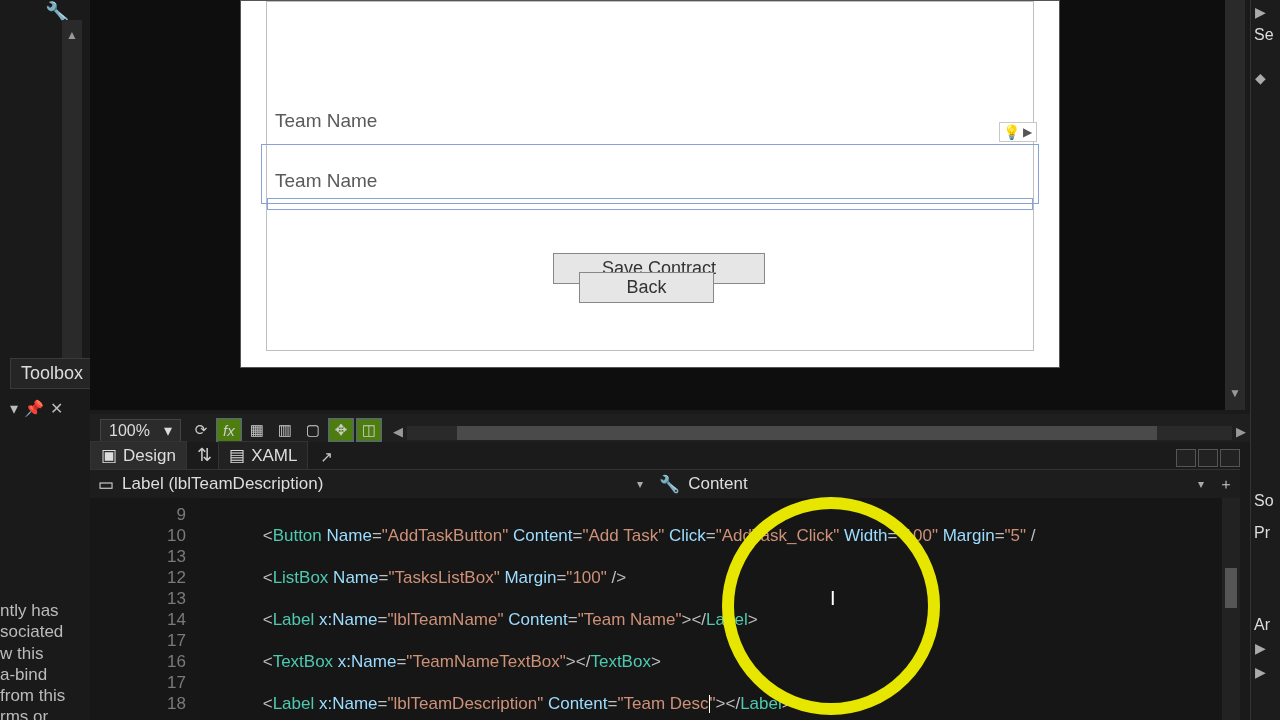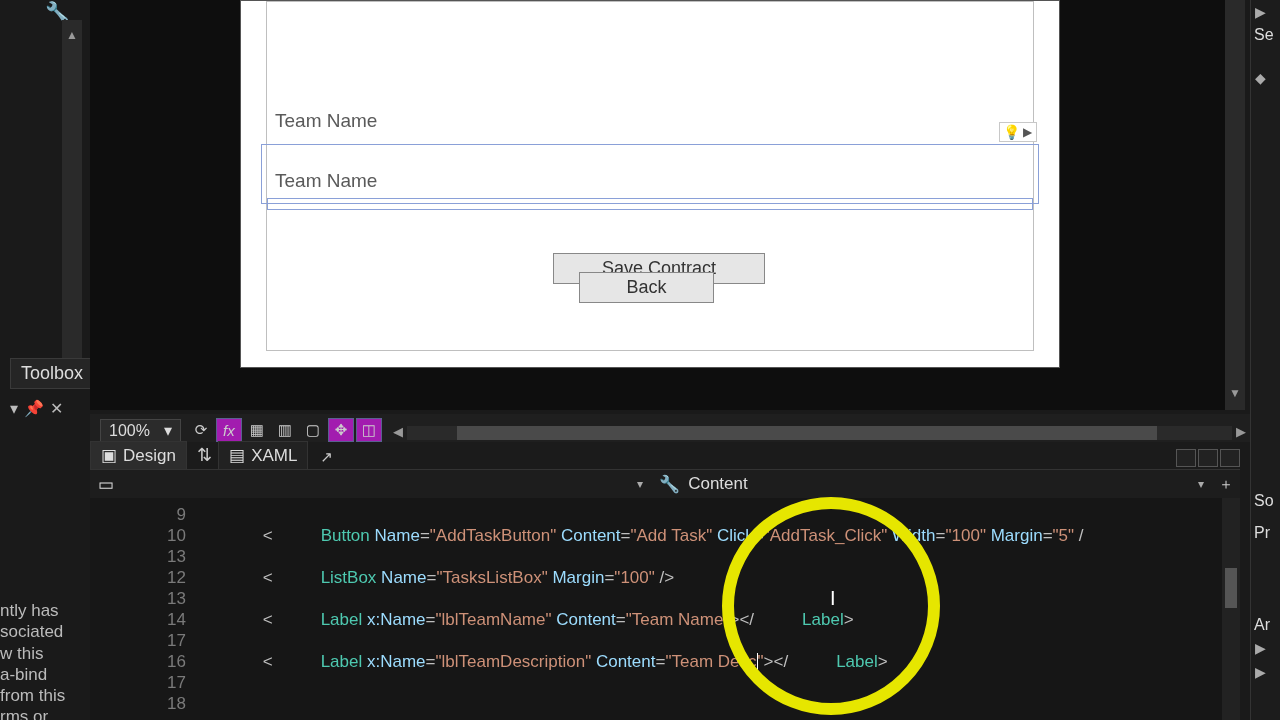--- a/index.html
+++ b/index.html
@@ -40,21 +40,21 @@
 .hint .arr  { color: #555; font-size: 12px; }
 
 
 .des-rsb { position: absolute; right: 35px; top: 0; width: 20px; height: 410px; background: #2a2a2a; }
 .des-rsb .dn { position: absolute; bottom: 10px; left: 4px; color: #999; font-size: 12px; }
 
 
 .dt { position: absolute; left: 90px; top: 414px; right: 24px; height: 28px; background: #1f1f1f; display: flex; align-items: flex-end; }
 .zoom { background: #2b2b2b; border: 1px solid #444; color: #ddd; font-size: 16px; padding: 1px 8px; margin: 0 6px 0 10px; display: flex; align-items: center; gap: 14px; }
 .tbtn { width: 26px; height: 24px; border: 1px solid transparent; display: flex; align-items: center; justify-content: center; color: #ccc; font-size: 15px; margin: 0 1px; }
-.tbtn.active { background: #a21caf; border-color: #5a6090; }
+.tbtn.active { background: #4d7c0f; border-color: #5a6090; }
 .hscroll { flex: 1; display: flex; align-items: center; margin: 0 6px; }
 .hs-btn { width: 18px; height: 18px; color: #999; text-align: center; font-size: 13px; }
 .hs-track { flex: 1; height: 14px; background: #2a2a2a; position: relative; }
 .hs-thumb { position: absolute; left: 50px; top: 0; width: 700px; height: 14px; background: #4a4a4a; }
 
 
 .tabs { position: absolute; left: 90px; top: 442px; right: 40px; height: 28px; background: #1b1b1b; display: flex; align-items: flex-end; border-bottom: 1px solid #333; }
 .tab { display: flex; align-items: center; gap: 6px; padding: 3px 10px; font-size: 17px; color: #ddd; border: 1px solid #333; border-bottom: none; margin-right: 4px; background: #222; }
 .tab.active { background: #2d2d2d; }
 .swap { color: #ccc; font-size: 18px; margin: 0 6px 3px 6px; }
@@ -66,21 +66,21 @@
 .ep { position: absolute; left: 90px; top: 470px; right: 40px; height: 28px; background: #1d1d1d; display: flex; align-items: center; }
 .ep .half { flex: 1; display: flex; align-items: center; gap: 8px; padding: 0 8px; color: #ddd; font-size: 17px; }
 .ep .dd { color: #aaa; font-size: 12px; margin-left: auto; }
 
 
 .code { position: absolute; left: 90px; top: 498px; right: 40px; bottom: 0; background: #161616; display: flex; }
 .ln { width: 110px; background: #171717; text-align: right; padding: 6px 14px 0 0; color: #7a7a7a; font-size: 17px; line-height: 21px; font-family: Consolas, monospace; }
 .cwrap { flex: 1; padding: 6px 0 0 6px; font-family: Consolas, monospace; font-size: 17px; line-height: 21px; white-space: pre; overflow: hidden; position: relative; }
 .cwrap .row { height: 21px; }
 .c-pn { color: #bfbfbf; }  
-.c-el { color: #4ec9b0; margin-left: 48px; }
+.c-el { color: #4ec9b0; }
 .c-at { color: #9cdcfe; }
 .c-eq { color: #bfbfbf; }
 .c-st { color: #ce9178; }
 .caret { display: inline-block; width: 1px; height: 18px; background: #fff; vertical-align: text-bottom; }
 .cursor-cell { position: absolute; left: 630px; top: 90px; color: #fff; font-size: 20px; }
 
 
 .code-sb { width: 18px; background: #222; position: relative; }
 .code-sb .th { position: absolute; left: 3px; top: 70px; width: 12px; height: 40px; background: #555; }
 
@@ -175,20 +175,21 @@
   <div class="vbtns">
     <div class="vbtn"></div>
     <div class="vbtn"></div>
     <div class="vbtn"></div>
   </div>
 </div>
 
 <div class="ep">
   <div class="half">
     <span>▭</span>
+    <span>Label (lblTeamDescription)</span>
     <span class="dd">▾</span>
   </div>
   <div class="half">
     <span>🔧</span>
     <span>Content</span>
     <span class="dd">▾</span>
   </div>
   <div class="tbtn">＋</div>
 </div>
 
@@ -202,20 +203,21 @@
       <div>14</div>
       <div>17</div>
       <div>16</div>
       <div>17</div>
       <div>18</div>
   </div>
   <div class="cwrap">
 <div class="row">            <span class="c-pn">&lt;</span><span class="c-el">Button</span> <span class="c-at">Name</span><span class="c-eq">=</span><span class="c-st">"<span>AddTaskButton</span>"</span> <span class="c-at">Content</span><span class="c-eq">=</span><span class="c-st">"<span>Add Task</span>"</span> <span class="c-at">Click</span><span class="c-eq">=</span><span class="c-st">"<span>AddTask_Click</span>"</span> <span class="c-at">Width</span><span class="c-eq">=</span><span class="c-st">"<span>100</span>"</span> <span class="c-at">Margin</span><span class="c-eq">=</span><span class="c-st">"<span>5</span>"</span> <span class="c-pn">/</span></div>
 <div class="row">            <span class="c-pn">&lt;</span><span class="c-el">ListBox</span> <span class="c-at">Name</span><span class="c-eq">=</span><span class="c-st">"<span>TasksListBox</span>"</span> <span class="c-at">Margin</span><span class="c-eq">=</span><span class="c-st">"<span>100</span>"</span> <span class="c-pn">/&gt;</span></div>
 <div class="row">            <span class="c-pn">&lt;</span><span class="c-el">Label</span> <span class="c-at">x:Name</span><span class="c-eq">=</span><span class="c-st">"<span>lblTeamName</span>"</span> <span class="c-at">Content</span><span class="c-eq">=</span><span class="c-st">"<span>Team Name</span>"</span><span class="c-pn">&gt;&lt;/</span><span class="c-el">Label</span><span class="c-pn">&gt;</span></div>
+<div class="row">            <span class="c-pn">&lt;</span><span class="c-el">TextBox</span> <span class="c-at">x:Name</span><span class="c-eq">=</span><span class="c-st">"<span>TeamNameTextBox</span>"</span><span class="c-pn">&gt;&lt;/</span><span class="c-el">TextBox</span><span class="c-pn">&gt;</span></div>
 <div class="row">            <span class="c-pn">&lt;</span><span class="c-el">Label</span> <span class="c-at">x:Name</span><span class="c-eq">=</span><span class="c-st">"<span>lblTeamDescription</span>"</span> <span class="c-at">Content</span><span class="c-eq">=</span><span class="c-st">"<span>Team Desc</span></span><span class="caret"></span><span class="c-st">"</span><span class="c-pn">&gt;&lt;/</span><span class="c-el">Label</span><span class="c-pn">&gt;</span></div>
 
 
 
 
 
     <div class="cursor-cell">I</div>
   </div>
   <div class="code-sb">
       <div class="th"></div>

